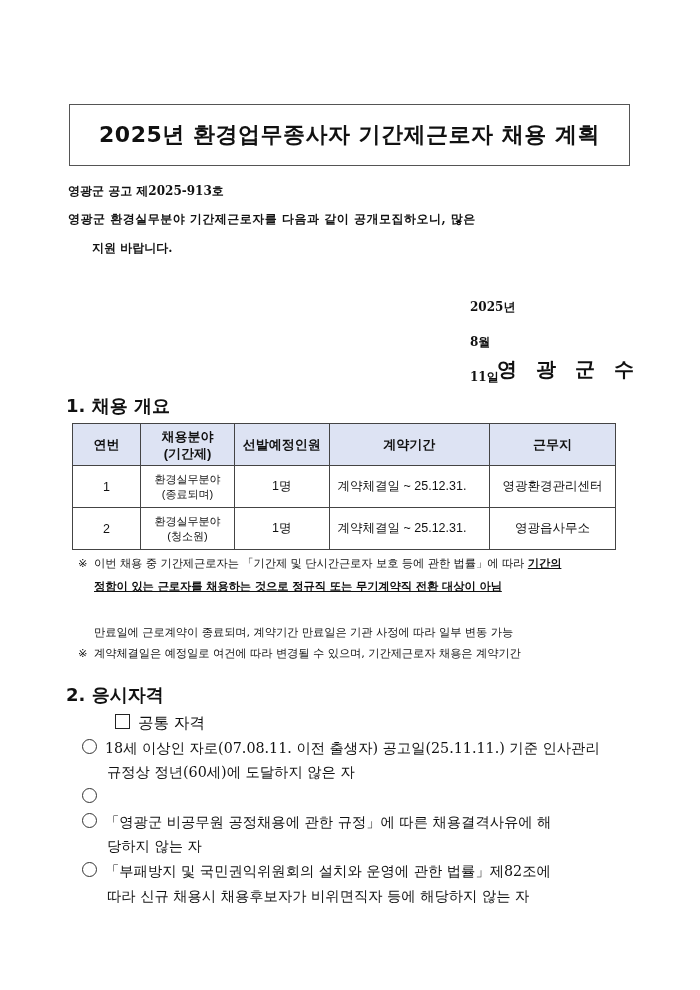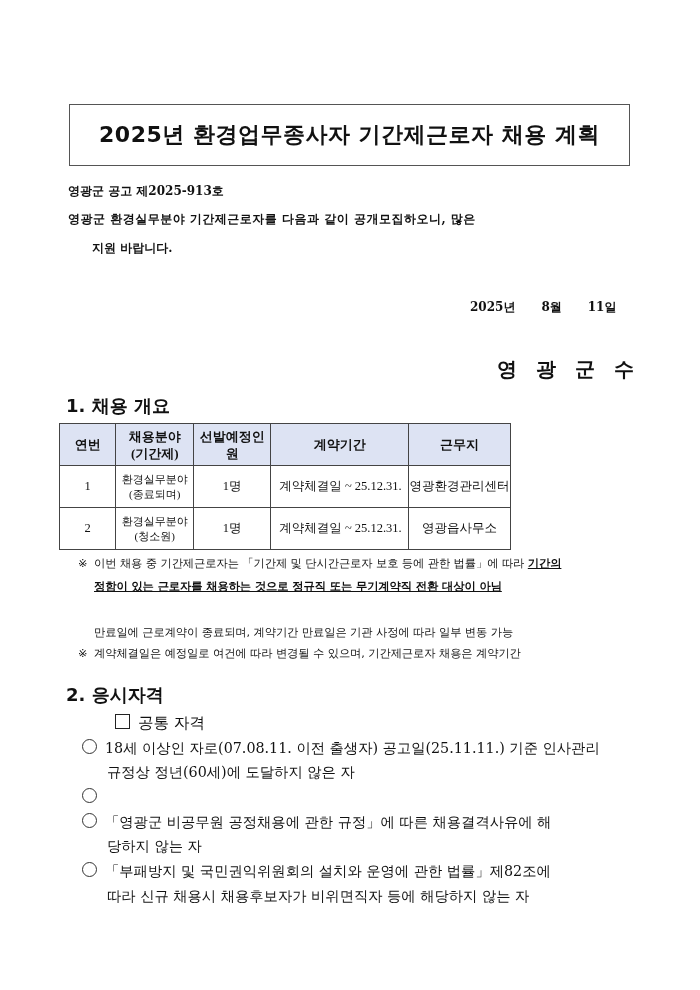--- a/index.html
+++ b/index.html
@@ -7,28 +7,28 @@
   .title-box {
     position: absolute; left: 69px; top: 104px; width: 561px; height: 62px;
     border: 1px solid #555; box-sizing: border-box;
     display: flex; align-items: center; justify-content: center;
   }
   .title-box span { font-family: "DejaVu Sans", sans-serif; font-weight: bold; font-size: 22px; letter-spacing: 0.5px; }
   .line { position: absolute; font-family: "DejaVu Serif", serif; font-size: 12px; white-space: nowrap; font-weight: bold; }
   .notice-no { left: 68px; top: 183px; }
   .intro1 { left: 68px; top: 211px; letter-spacing: 0.5px; }
   .intro2 { left: 68px; top: 240px; margin-left: 24px; }
-  .date { left: 470px; top: 299px; display: flex; gap: 26px; }
+  .date { left: 470px; top: 299px; display: flex; gap: 18px; flex-direction: column; }
   .issuer { left: 497px; top: 356px; font-weight: bold; font-size: 20px; letter-spacing: 19px; }
   .h1 { position: absolute; font-family: "DejaVu Sans", sans-serif; font-weight: bold; font-size: 18px; }
   .sec1 { left: 66px; top: 394px; }
   .sec2 { left: 66px; top: 683px; }
   table.plan {
-    position: absolute; left: 59px; top: 423px; width: 452px;
-    border-collapse: collapse; font-family: Liberation Serif, serif; font-size: 12.5px;
+    position: absolute; left: 72px; top: 423px; width: 544px;
+    border-collapse: collapse; font-family: Liberation Sans, sans-serif; font-size: 12.5px;
   }
   table.plan th, table.plan td { border: 1px solid #444; text-align: center; vertical-align: middle; padding: 0; }
   table.plan th { background: #dde3f3; font-weight: bold; font-size: 13px; height: 41px; line-height: 17px; }
   table.plan td { height: 41px; }
   table.plan td .sm { font-size: 11px; line-height: 15px; }
   table.plan td.period { text-align: left; padding-left: 8px; }
   .note { position: absolute; left: 78px; font-family: "DejaVu Sans", sans-serif; font-size: 11.3px; white-space: nowrap; letter-spacing: -0.1px; }
   .note .mark { display: inline-block; width: 16px; }
   .note .u { text-decoration: underline; font-weight: bold; }
   .n1a { top: 556px; } .n1b { top: 579px; left: 94px; }

